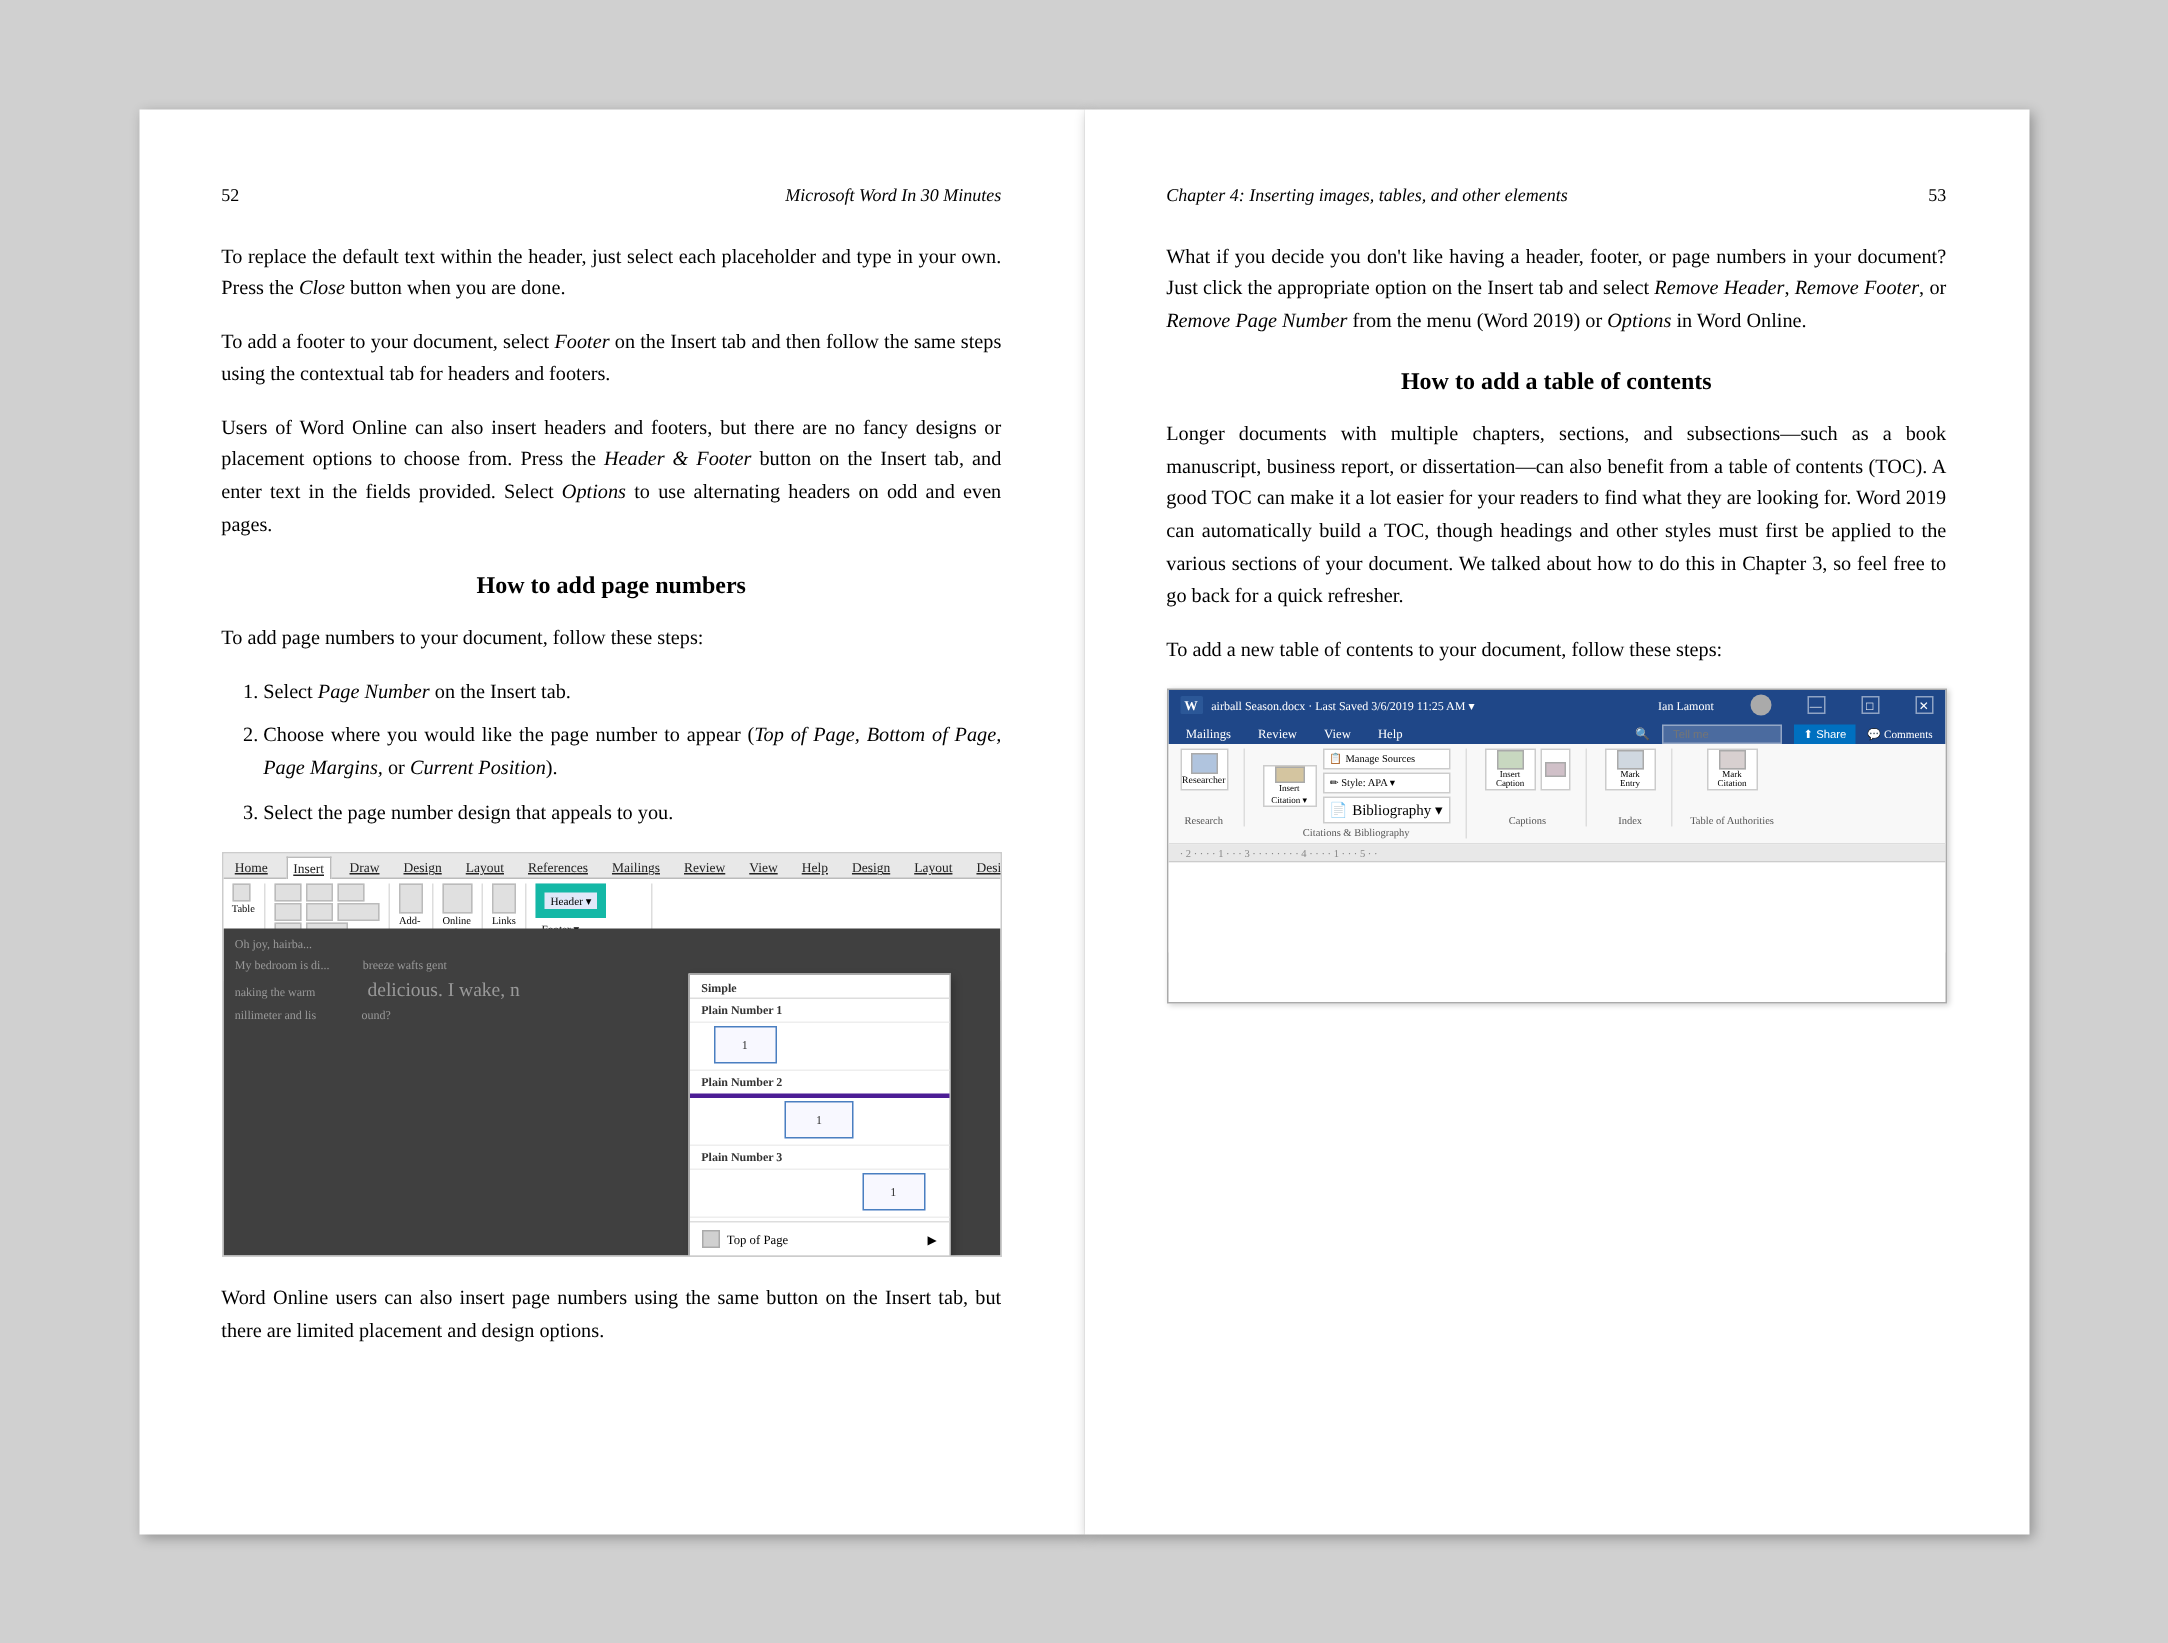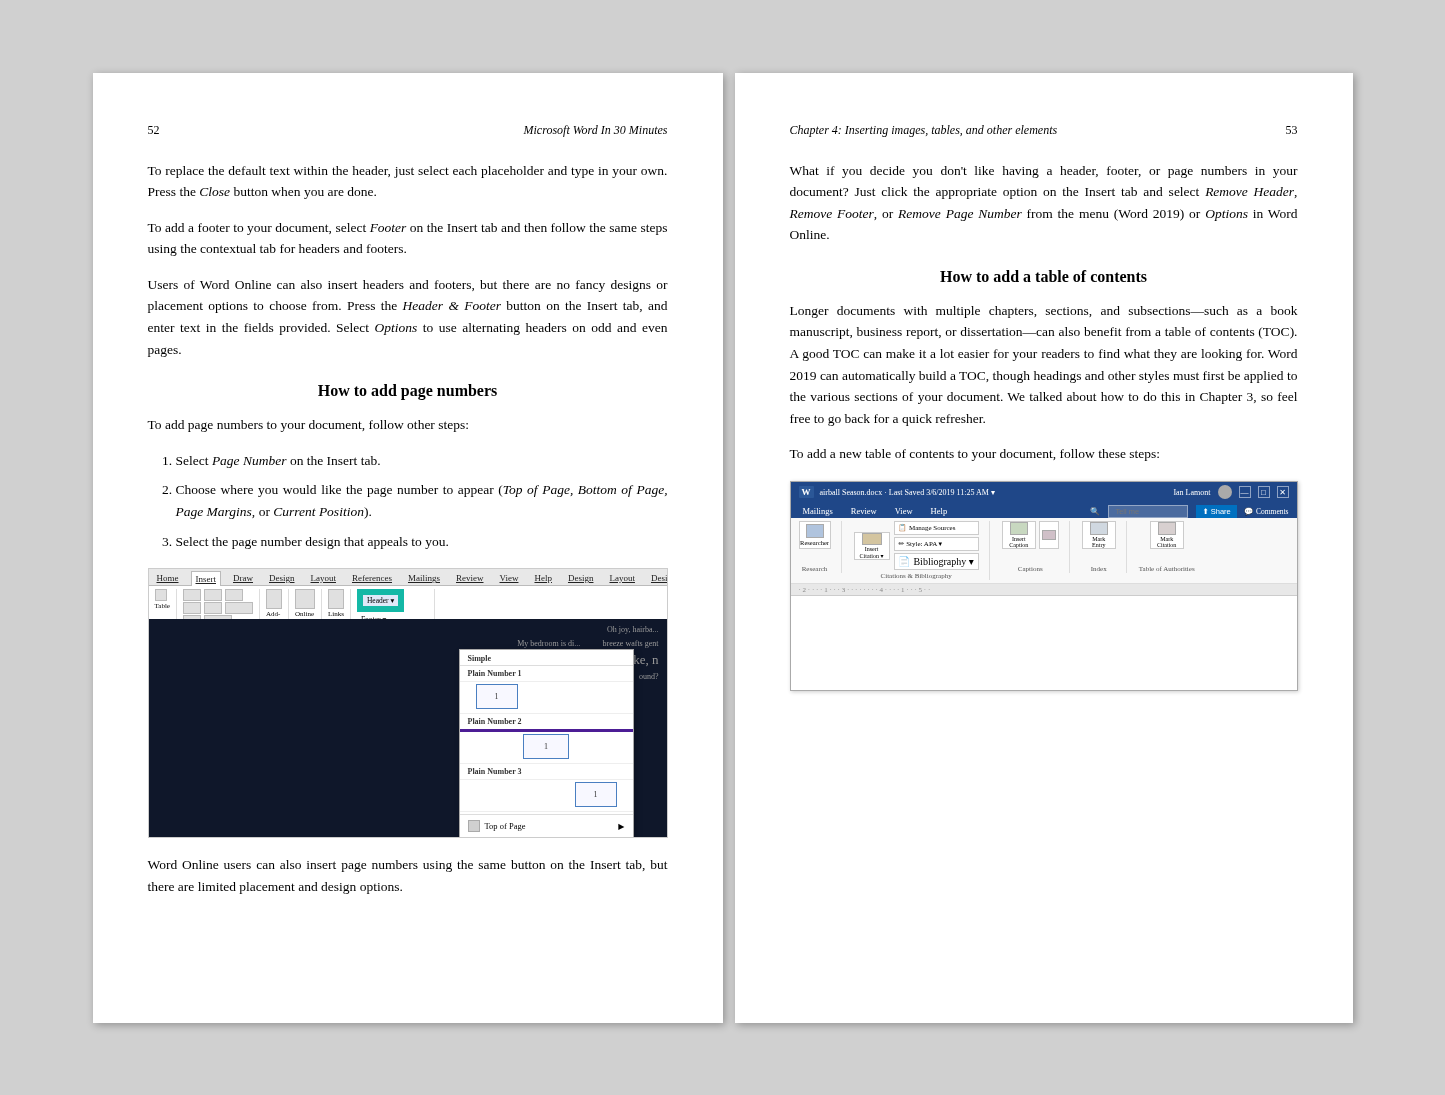--- a/index.html
+++ b/index.html
@@ -19,21 +19,21 @@
       min-height: 950px;
     }
     .page {
       background: #fff;
       padding: 50px 55px;
       width: 630px;
       min-height: 950px;
       position: relative;
       box-shadow: 2px 2px 8px rgba(0,0,0,0.3);
     }
-    .page-left { margin-right: 12px; }
+    .page-left { margin-right: 0; }
     .header-row {
       display: flex;
       justify-content: space-between;
       margin-bottom: 22px;
       font-size: 12px;
     }
     .header-row .page-num { font-style: normal; }
     .header-row .title { font-style: italic; }
 
     p {
@@ -175,22 +175,21 @@
     .doc-text-area {
       position: absolute;
       top: 50px;
       left: 0;
       right: 0;
       bottom: 0;
       padding: 4px 8px;
       font-size: 9px;
       line-height: 1.5;
       color: #333;
-      background: #0f172a;
-      text-align: right;
+      background: #404040;
     }
 
     
     .word-screenshot {
       border: 1px solid #aaa;
       margin: 16px 0;
       background: #fff;
       width: 100%;
       height: 210px;
       position: relative;
@@ -318,21 +317,21 @@
     .search-box {
       background: rgba(255,255,255,0.2);
       border: 1px solid rgba(255,255,255,0.4);
       color: #fff;
       font-size: 7.5px;
       padding: 1px 6px;
       width: 80px;
     }
     .word-ribbon-right {
       display: flex;
-      gap: 7px;
+      gap: 24px;
       align-items: center;
       margin-left: auto;
     }
   </style>
 </head>
 <body>
 
 <div class="spread">
 
   <div class="page page-left">
@@ -340,21 +339,21 @@
       <span class="page-num">52</span>
       <span class="title">Microsoft Word In 30 Minutes</span>
     </div>
 
     <p>To replace the default text within the header, just select each placeholder and type in your own. Press the <em>Close</em> button when you are done.</p>
     <p>To add a footer to your document, select <em>Footer</em> on the Insert tab and then follow the same steps using the contextual tab for headers and footers.</p>
     <p>Users of Word Online can also insert headers and footers, but there are no fancy designs or placement options to choose from. Press the <em>Header &amp; Footer</em> button on the Insert tab, and enter text in the fields provided. Select <em>Options</em> to use alternating headers on odd and even pages.</p>
 
     <h2 class="section-heading">How to add page numbers</h2>
 
-    <p>To add page numbers to your document, follow other steps:</p>
+    <p>To add page numbers to your document, follow these steps:</p>
 
     <ol>
       <li>Select <em>Page Number</em> on the Insert tab.</li>
       <li>Choose where you would like the page number to appear (<em>Top of Page, Bottom of Page, Page Margins,</em> or <em>Current Position</em>).</li>
       <li>Select the page number design that appeals to you.</li>
     </ol>
 
     <div class="screenshot-box">
 
       <div class="ribbon-tabs">

